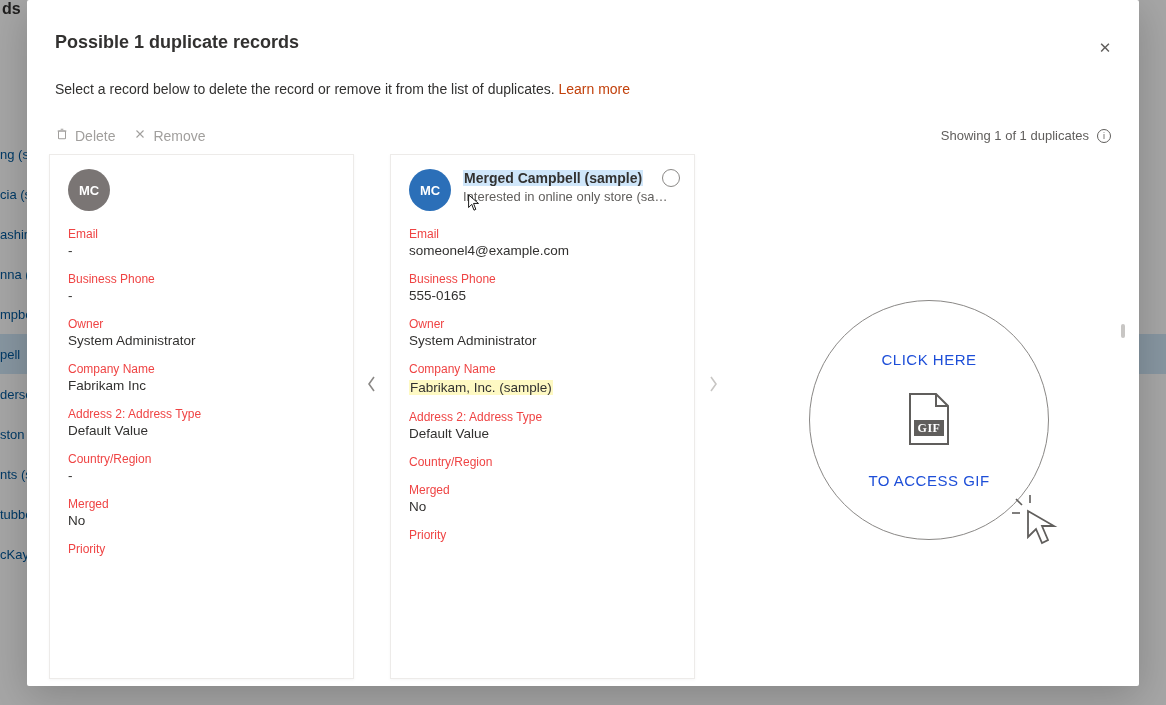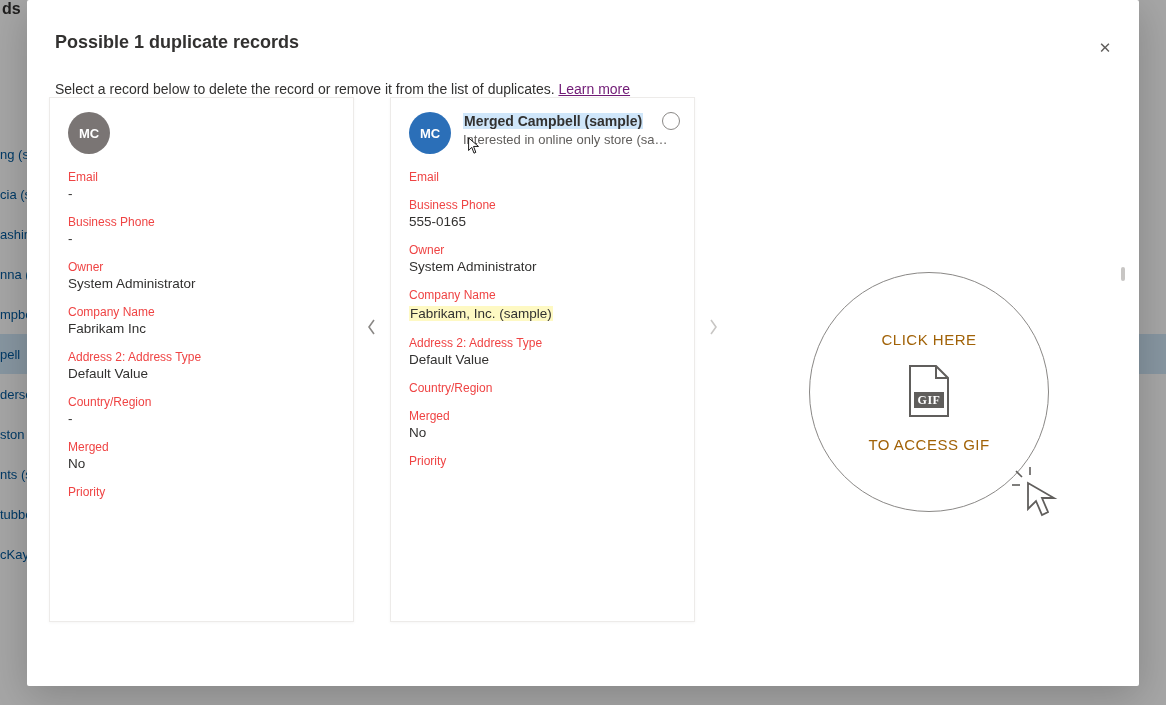--- a/index.html
+++ b/index.html
@@ -51,21 +51,21 @@
     .modal-header {
       padding: 32px 28px 0 28px;
       position: relative;
     }
     .modal-title {
       font-size: 18px; font-weight: 600; color:#323130;
     }
     .modal-subtitle {
       margin-top: 28px; font-size:14px; color:#323130;
     }
-    .modal-subtitle a { color:#701a75; text-decoration:underline; cursor:pointer; }
+    .modal-subtitle a { color:#c2410c; cursor:pointer; }
     .close-btn {
       position: absolute; right: 18px; top: 32px;
       width: 32px; height: 32px;
       display:flex; align-items:center; justify-content:center;
       font-size: 15px; color:#605e5c; cursor:pointer;
     }
     .toolbar {
       display:flex; align-items:center; justify-content:space-between;
       padding: 30px 28px 10px 28px;
       font-size:14px;
@@ -130,21 +130,21 @@
     }
     .right-area {
       flex:1; display:flex; align-items:center; justify-content:center;
       position:relative;
     }
     .gif-circle {
       width: 240px; height:240px; border-radius:50%;
       border:1.5px solid #8a8886;
       display:flex; flex-direction:column;
       align-items:center; justify-content:center;
-      gap:16px; color:#a16207; text-align:right;
+      gap:24px; color:#1d4ed8; text-align:right;
       font-size:15px; letter-spacing:0.5px;
       position:relative;
       cursor:pointer;
     }
     .gif-file-icon { width:50px; height:56px; }
     .click-cursor {
       position:absolute; right:-14px; bottom:-6px;
     }
     .little-scrollbar {
       position:absolute; right:14px; top:170px;
@@ -174,20 +174,45 @@
 
 <div class="modal">
   <div class="modal-header">
     <div class="modal-title">Possible 1 duplicate records</div>
     <div class="close-btn">✕</div>
     <div class="modal-subtitle">
       <span>Select a record below to delete the record or remove it from the list of duplicates. </span><a>Learn more</a>
     </div>
   </div>
 
+  <div class="toolbar">
+    <div class="toolbar-actions">
+      <div class="action-btn disabled">
+        <span>
+          <svg viewBox="0 0 16 16" fill="none" stroke="#a19f9d" stroke-width="1.2">
+            <rect x="4" y="4.5" width="8" height="9" rx="1"></rect>
+            <path d="M3 4.5 h10 M6.5 2.5 h3"></path>
+          </svg>
+        </span>
+        <span>Delete</span>
+      </div>
+      <div class="action-btn disabled">
+        <span>
+          <svg viewBox="0 0 16 16" stroke="#a19f9d" stroke-width="1.3">
+            <path d="M4 4 L12 12 M12 4 L4 12"></path>
+          </svg>
+        </span>
+        <span>Remove</span>
+      </div>
+    </div>
+    <div class="status-right">
+      <span>Showing 1 of 1 duplicates</span>
+      <span class="info-icon">i</span>
+    </div>
+  </div>
 
   <div class="content-area">
 
     <div class="card-wrapper">
 
       <div class="record-card current">
         <div class="record-card-head">
           <div class="avatar gray">MC</div>
         </div>
         <div id="fields-current">
@@ -240,20 +265,21 @@
             <path d="M1 1 L1 15 L4.5 11.5 L7 18 L9 17 L6.5 10.5 L12 10.5 Z" fill="#fff" stroke="#000" stroke-width="1"></path>
           </svg>
           <div class="card-title-block">
             <div><span class="record-name highlight">Merged Campbell (sample)</span></div>
             <div class="record-sub">Interested in online only store (sam...</div>
           </div>
         </div>
         <div id="fields-duplicate">
             <div class="field-row">
               <div class="field-label">Email</div>
+              <div class="field-value">someonel4@example.com</div>
             </div>
             <div class="field-row">
               <div class="field-label">Business Phone</div>
               <div class="field-value">555-0165</div>
             </div>
             <div class="field-row">
               <div class="field-label">Owner</div>
               <div class="field-value">System Administrator</div>
             </div>
             <div class="field-row"><div class="field-label">Company Name</div><div class="field-value highlight">Fabrikam, Inc. (sample)</div></div>

